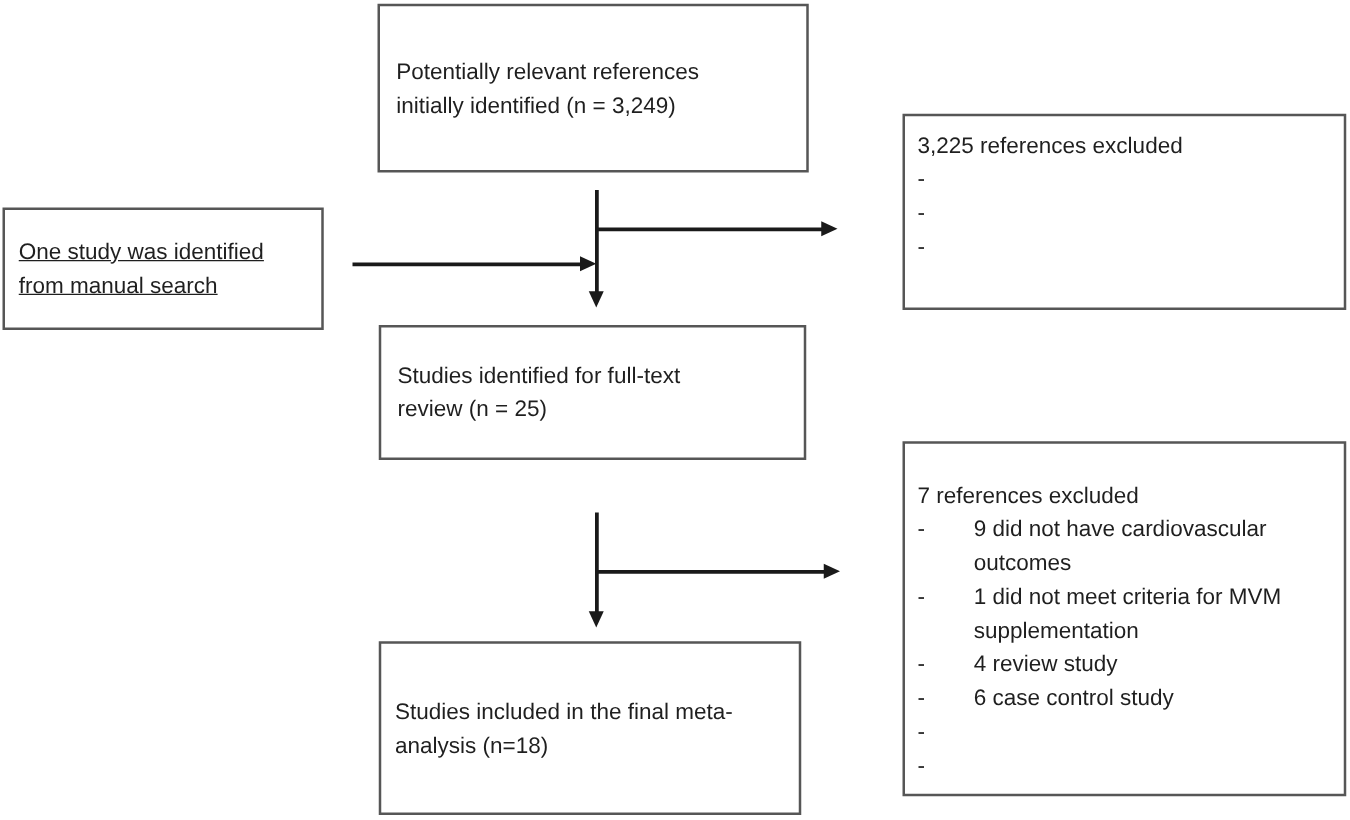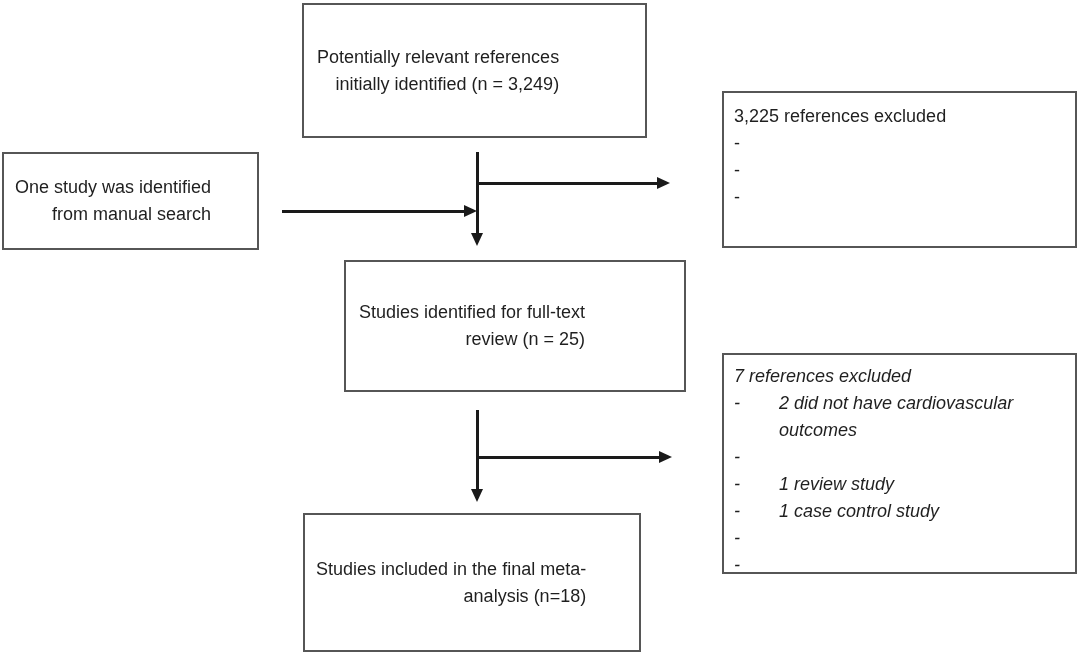--- a/index.html
+++ b/index.html
@@ -20,21 +20,20 @@
     background: #ffffff;
     border: 2px solid #565656;
   }
   .box.center {
     display: flex;
     align-items: center;
   }
   .txt {
     white-space: pre-line;
     padding: 0 13px;
-    text-align: right;
   }
   .listbox { padding: 10px 6px 0 10px; }
   .list-title { }
   .bullet-row { display: flex; }
   .dash { flex: 0 0 45px; }
   .bullet-text { flex: 1; }
   .line { position: absolute; background: #1a1a1a; }
   .hline { height: 3px; }
   .vline { width: 3px; }
   .head-right {
@@ -53,62 +52,63 @@
 </head>
 <body>
 
 <div class="canvas">
 
   <div class="box center" style="left:302px; top:3px; width:345px; height:135px;">
     <div class="txt">Potentially relevant references
 initially identified (n = 3,249)</div>
   </div>
 
-  <div class="box center" style="left:2px; top:152px; width:257px; height:98px;">
+  <div class="box center" style="left:2px; top:166px; width:257px; height:98px;text-decoration:underline;">
     <div class="txt" style="padding:0 11px;">One study was identified
 from manual search</div>
   </div>
 
   <div class="box listbox" style="left:722px; top:91px; width:355px; height:157px;">
     <div class="list-title">3,225 references excluded</div>
     <div>
         <div class="bullet-row">
           <span class="dash">-</span>
         </div>
         <div class="bullet-row">
           <span class="dash">-</span>
         </div>
         <div class="bullet-row">
           <span class="dash">-</span>
         </div>
       </div>
   </div>
 
-  <div class="box center" style="left:303px; top:260px; width:342px; height:132px;margin-left:41px;">
+  <div class="box center" style="left:303px; top:260px; width:342px; height:108px;">
     <div class="txt">Studies identified for full-text
 review (n = 25)</div>
   </div>
 
-  <div class="box listbox" style="left:722px; top:353px; width:355px; height:221px; padding-top:8px;font-style:italic;">
+  <div class="box listbox" style="left:722px; top:353px; width:355px; height:284px; padding-top:28px;">
     <div class="list-title">7 references excluded</div>
     <div>
         <div class="bullet-row">
           <span class="dash">-</span>
-          <span class="bullet-text">2 did not have cardiovascular outcomes</span>
+          <span class="bullet-text">9 did not have cardiovascular outcomes</span>
         </div>
         <div class="bullet-row">
           <span class="dash">-</span>
+          <span class="bullet-text">1 did not meet criteria for MVM supplementation</span>
         </div>
         <div class="bullet-row">
           <span class="dash">-</span>
-          <span class="bullet-text">1 review study</span>
+          <span class="bullet-text">4 review study</span>
         </div>
         <div class="bullet-row">
           <span class="dash">-</span>
-          <span class="bullet-text">1 case control study</span>
+          <span class="bullet-text">6 case control study</span>
         </div>
         <div class="bullet-row">
           <span class="dash">-</span>
         </div>
         <div class="bullet-row">
           <span class="dash">-</span>
         </div>
       </div>
   </div>
 

